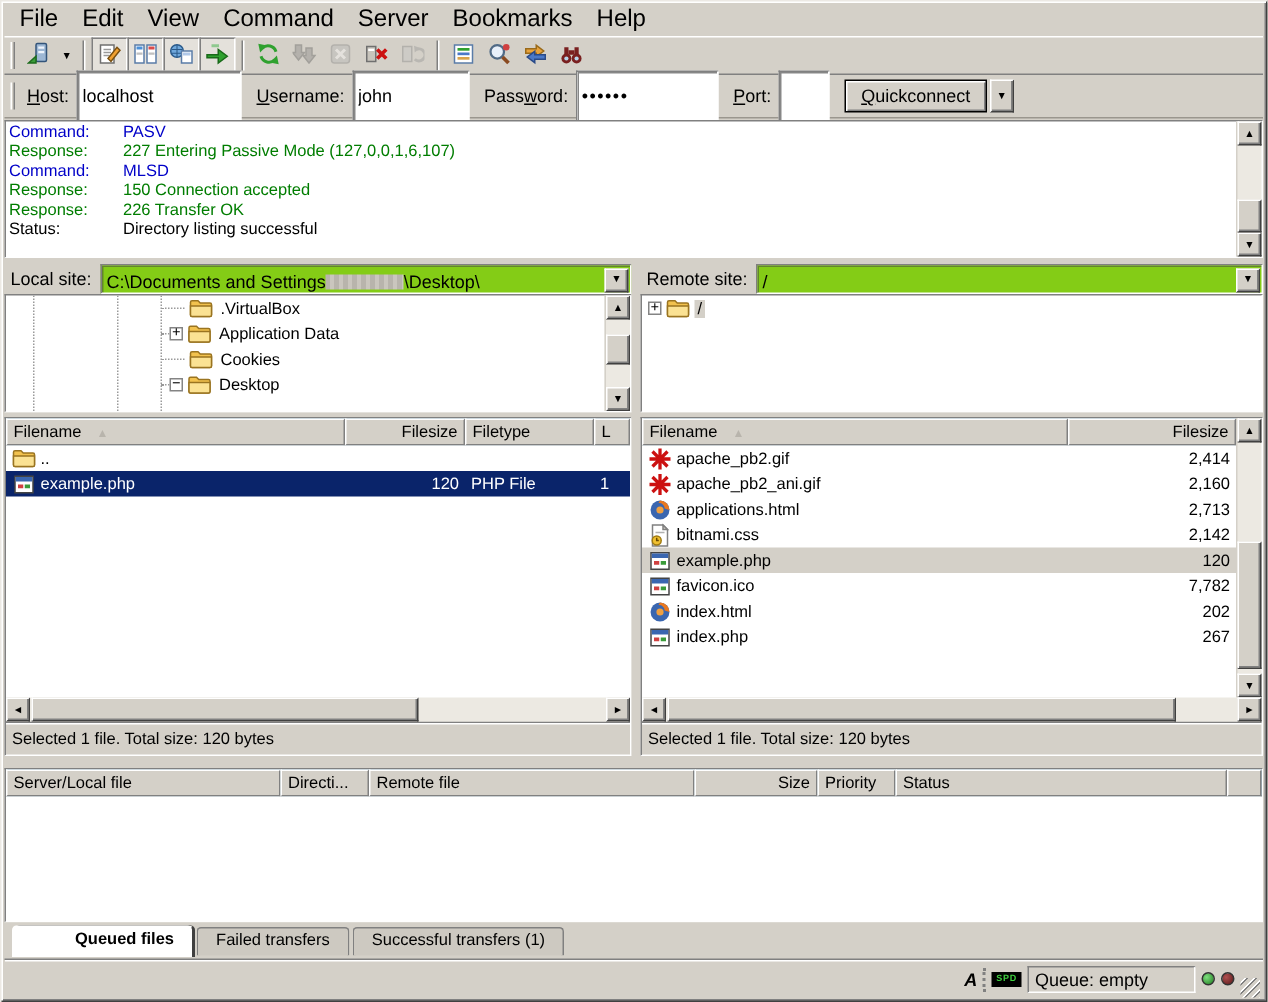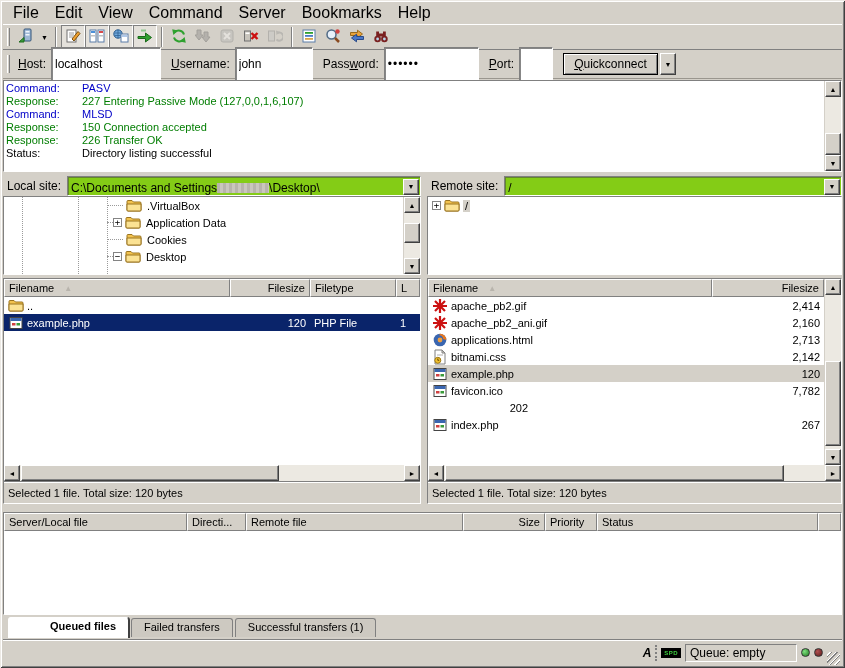--- a/index.html
+++ b/index.html
@@ -523,20 +523,28 @@
                       <rect x="2" y="2.5" width="12" height="11" fill="#fff" stroke="#444"></rect>
                       <rect x="2.5" y="3" width="11" height="3" fill="#3a66b0"></rect>
                       <rect x="4" y="8" width="3.5" height="2.5" fill="#d04040"></rect>
                       <rect x="8.5" y="8" width="3.5" height="2.5" fill="#3a9b3a"></rect>
                     </svg></span>
                   <span>favicon.ico</span>
                 </div>
                 <div class="cell right" style="width: 104px;">7,782</div>
               </div>
               <div class="frow">
+                <div class="cell" style="width: auto; flex: 1 1 0%;">
+                  <span class="fico" style="height: 16px;"><svg width="16" height="16" viewBox="0 0 16 16">
+                      <circle cx="8" cy="8" r="6.3" fill="#3a66b0"></circle>
+                      <path d="M8 1.7 a6.3 6.3 0 0 1 6.3 6.3 l-3.2 -1 a3.6 3.6 0 0 0 -4.1 -3.6 z" fill="#e87820"></path>
+                      <circle cx="8" cy="8" r="2.4" fill="#f0a040"></circle>
+                    </svg></span>
+                  <span>index.html</span>
+                </div>
                 <div class="cell right" style="width: 104px;">202</div>
               </div>
               <div class="frow">
                 <div class="cell" style="width: auto; flex: 1 1 0%;">
                   <span class="fico" style="height: 16px;"><svg width="16" height="16" viewBox="0 0 16 16">
                       <rect x="2" y="2.5" width="12" height="11" fill="#fff" stroke="#444"></rect>
                       <rect x="2.5" y="3" width="11" height="3" fill="#3a66b0"></rect>
                       <rect x="4" y="8" width="3.5" height="2.5" fill="#d04040"></rect>
                       <rect x="8.5" y="8" width="3.5" height="2.5" fill="#3a9b3a"></rect>
                     </svg></span>

